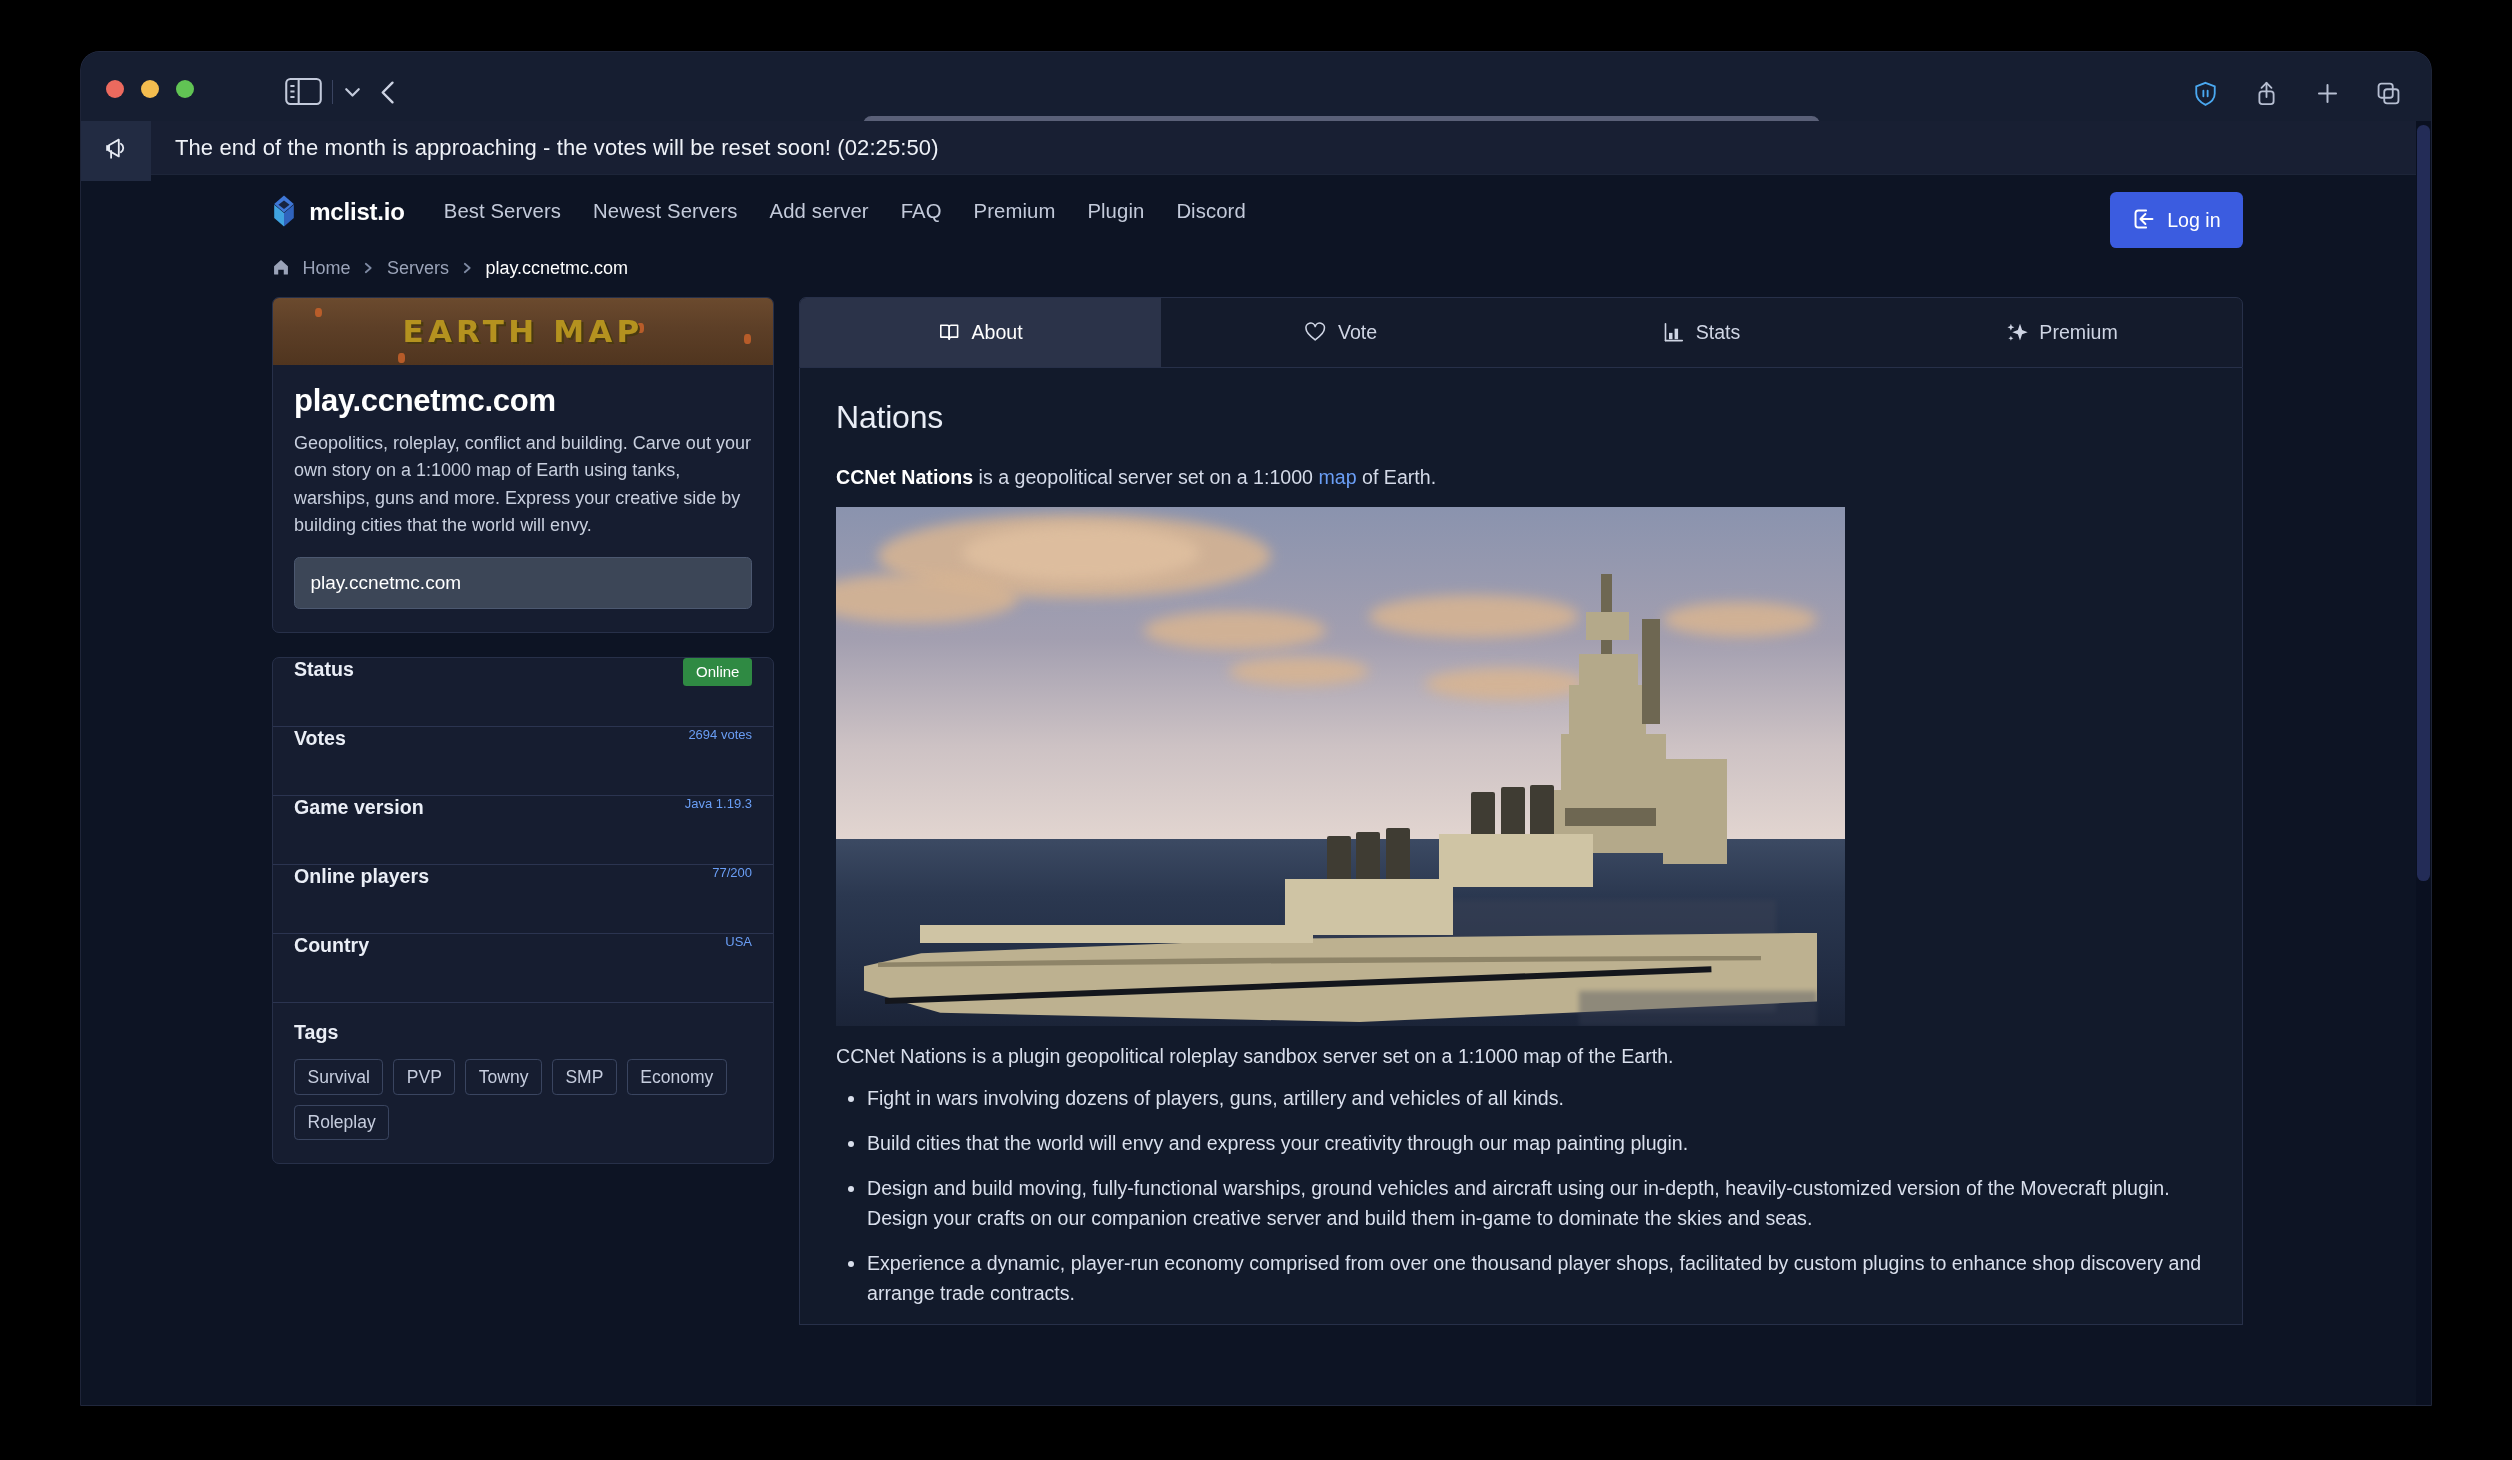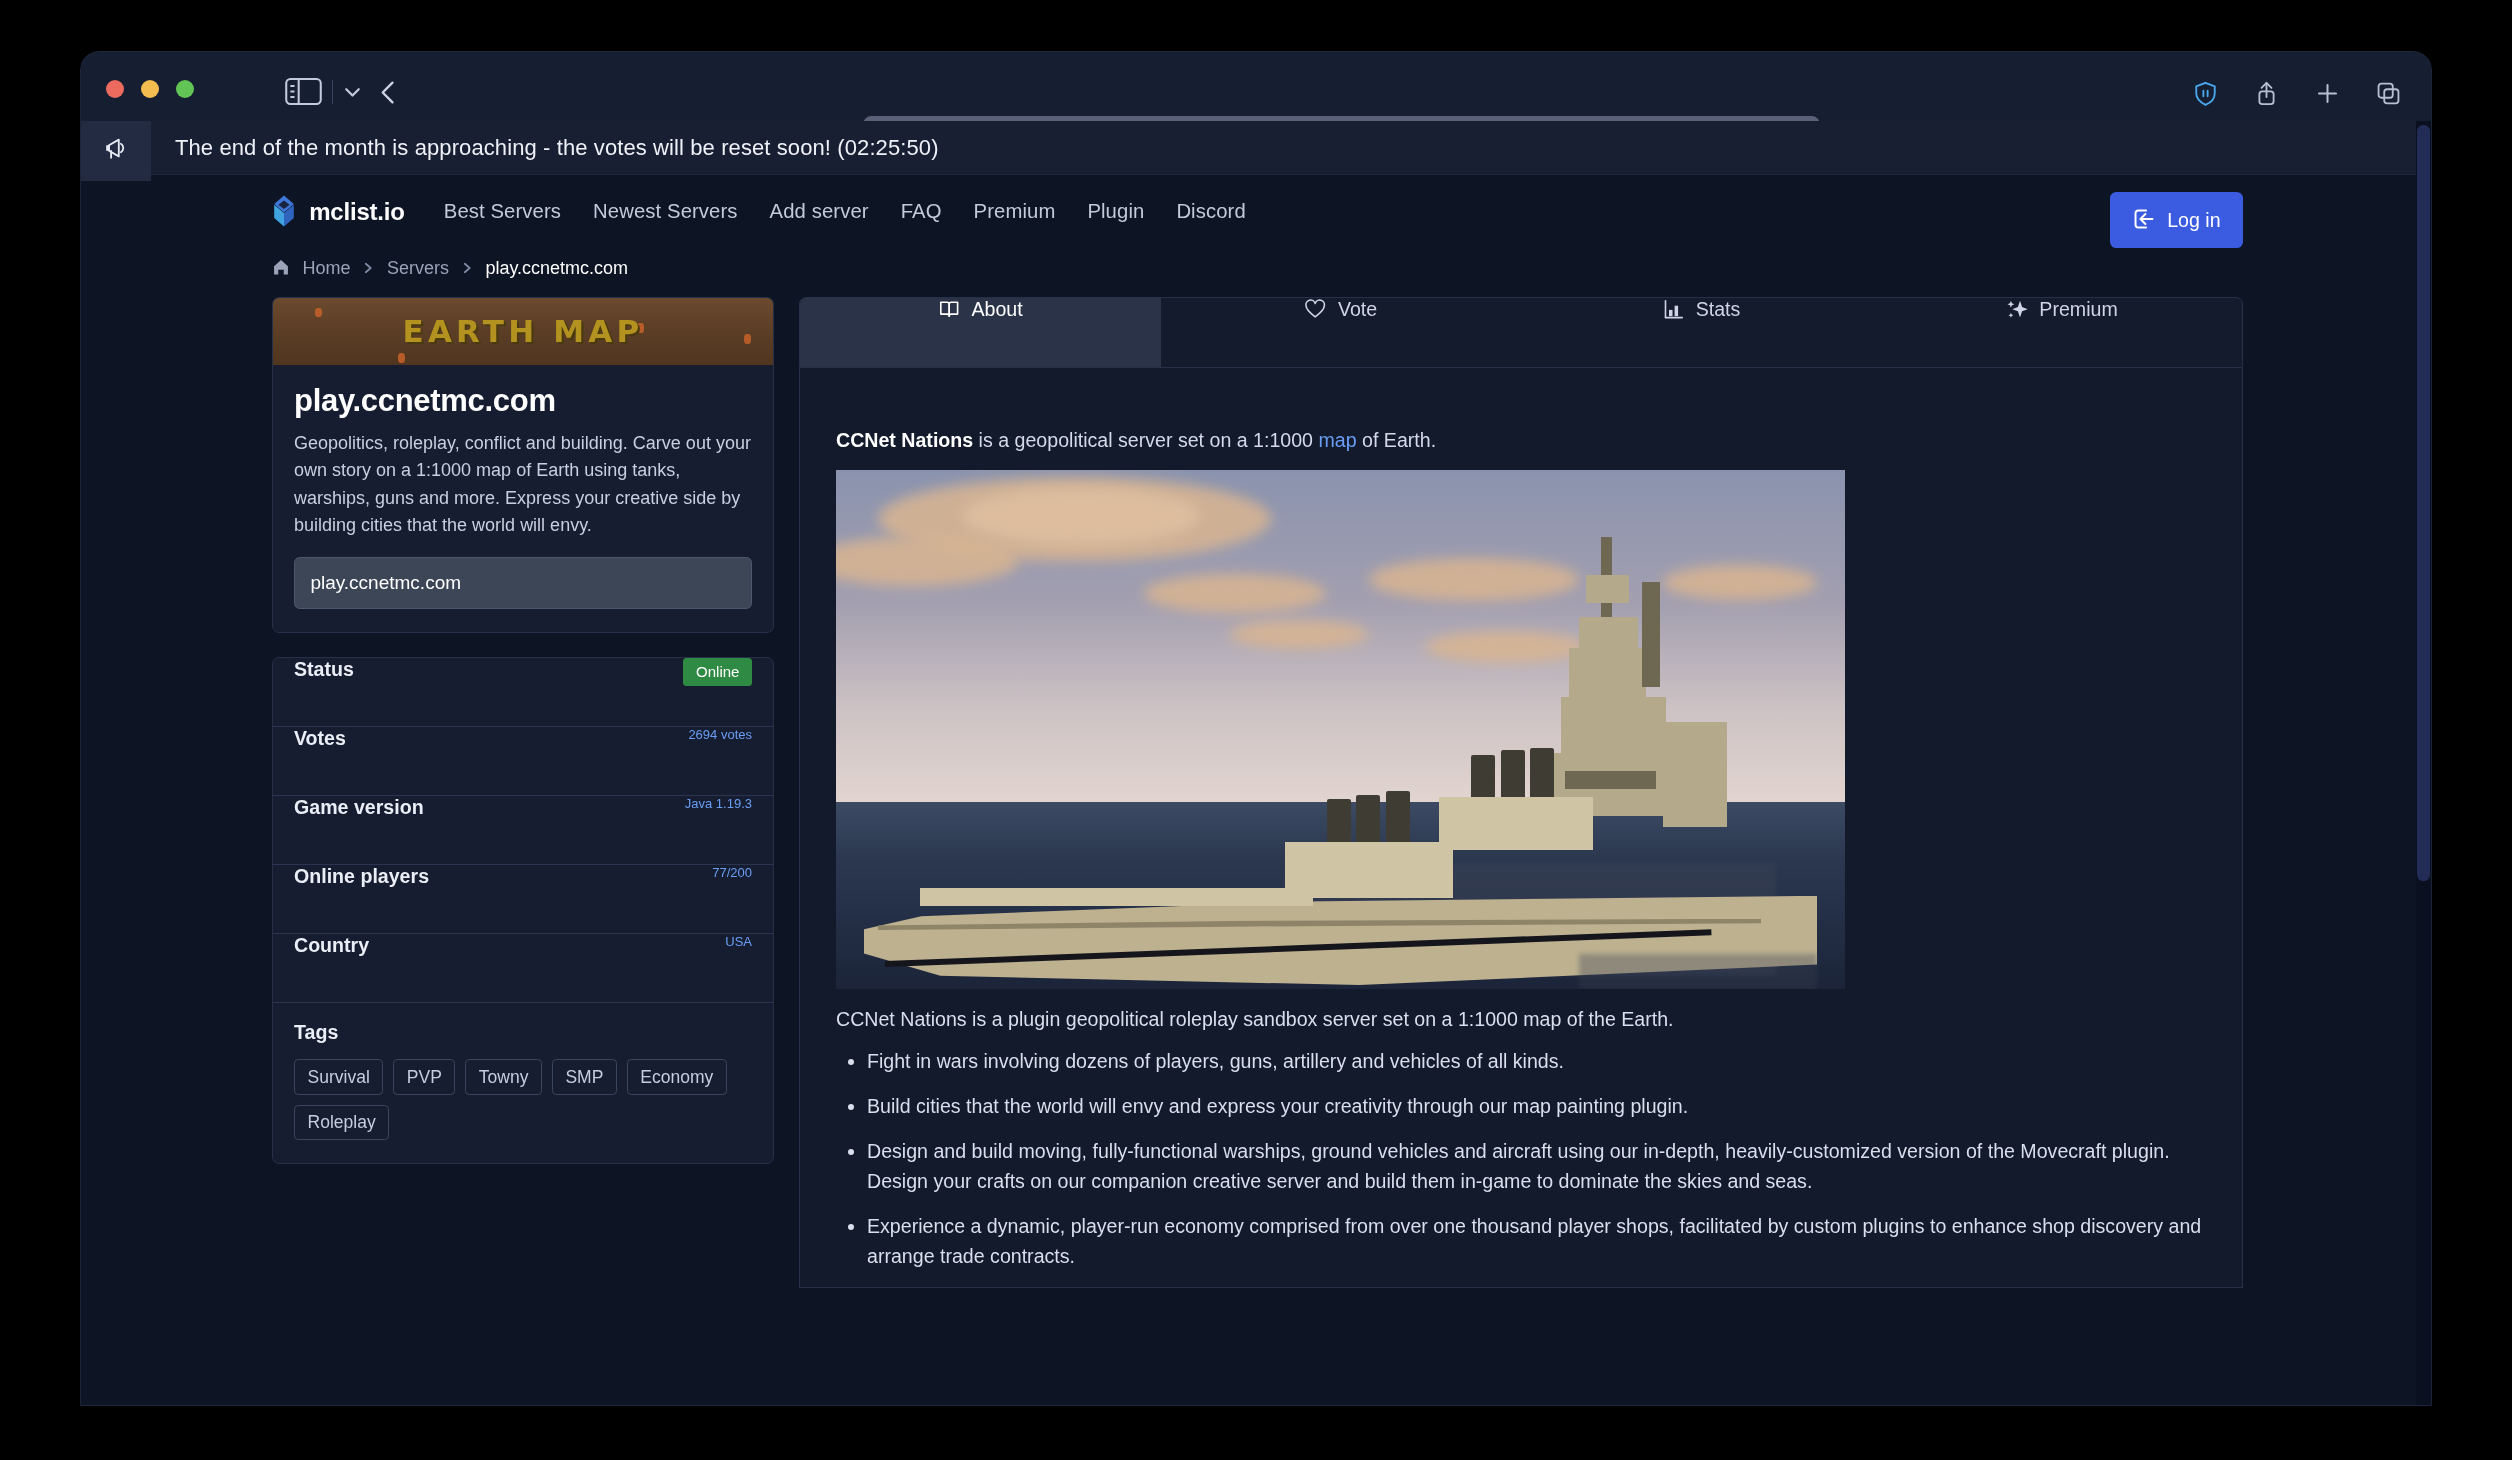--- a/index.html
+++ b/index.html
@@ -98,21 +98,21 @@
 
   .tags-sec { padding:18px 21px 22.4px; }
   .tags-title { font-size:19.6px; font-weight:bold; color:#eaeef6; margin-bottom:15.4px; }
   .tags-wrap { display:flex; flex-wrap:wrap; gap:9.8px;margin-top:6px; }
   .tag { border:0.7px solid #3a4560; border-radius:4.2px; padding:6.3px 12.6px;
     font-size:17.5px; color:#c6cdde; }
 
   
   .tabs { display:flex; background:#141b2c; border:0.7px solid #273049; border-radius:7px 7px 0 0;
     overflow:hidden; }
-  .tab { flex:1; height:69px; display:flex; justify-content:center; gap:11.2px;
+  .tab { flex:1; height:69px; display:flex; align-items:center; justify-content:center; gap:11.2px;
     font-size:19.6px; color:#cfd5e4; }
   .tab.active { background:#2b3349; color:#fff; }
   .tab-ic { width:22.4px; height:22.4px; display:flex; align-items:center; justify-content:center; }
 
   
   .panel { background:#121a2b; border:0.7px solid #273049; border-top:none;
     padding:31px 36px 0; min-height:855px; }
   .panel h2 { font-size:32px; font-weight:normal; color:#e9edf6; letter-spacing:-0.2px; }
   .lede { font-size:19.6px; color:#d4dae8; margin-top:30px; }
   .lede b { color:#fff; font-weight:bold; }
@@ -400,20 +400,21 @@
                   <path d="M20 4 L23 13 L31 16 L23 19 L20 28 L17 19 L9 16 L17 13 Z" fill="#cfd5e4"></path>
                   <path d="M7 4 L8.4 7.6 L12 9 L8.4 10.4 L7 14 L5.6 10.4 L2 9 L5.6 7.6 Z" fill="#cfd5e4"></path>
                   <path d="M7 21 L8 23.6 L10.6 24.6 L8 25.6 L7 28.2 L6 25.6 L3.4 24.6 L6 23.6 Z" fill="#cfd5e4"></path>
                 </svg>
             </span>
             <span>Premium</span>
           </div>
         </div>
 
         <div class="panel">
+          <h2>Nations</h2>
           <p class="lede">
             <b>CCNet Nations</b><span> is a geopolitical server set on a 1:1000 </span><a href="#">map</a><span> of Earth.</span>
           </p>
 
           <div class="shot">
             <div class="sky"></div>
             <div class="cloud" style="left:42px;  top:7px;  width:393px; height:84px;"></div>
             <div class="cloud" style="left:126px; top:18px;  width:238px; height:56px; background:#e0c0a0;"></div>
             <div class="cloud" style="left:-28px; top:67px;  width:210px; height:49px;"></div>
             <div class="cloud" style="left:308px; top:104px; width:182px; height:39px;"></div>

